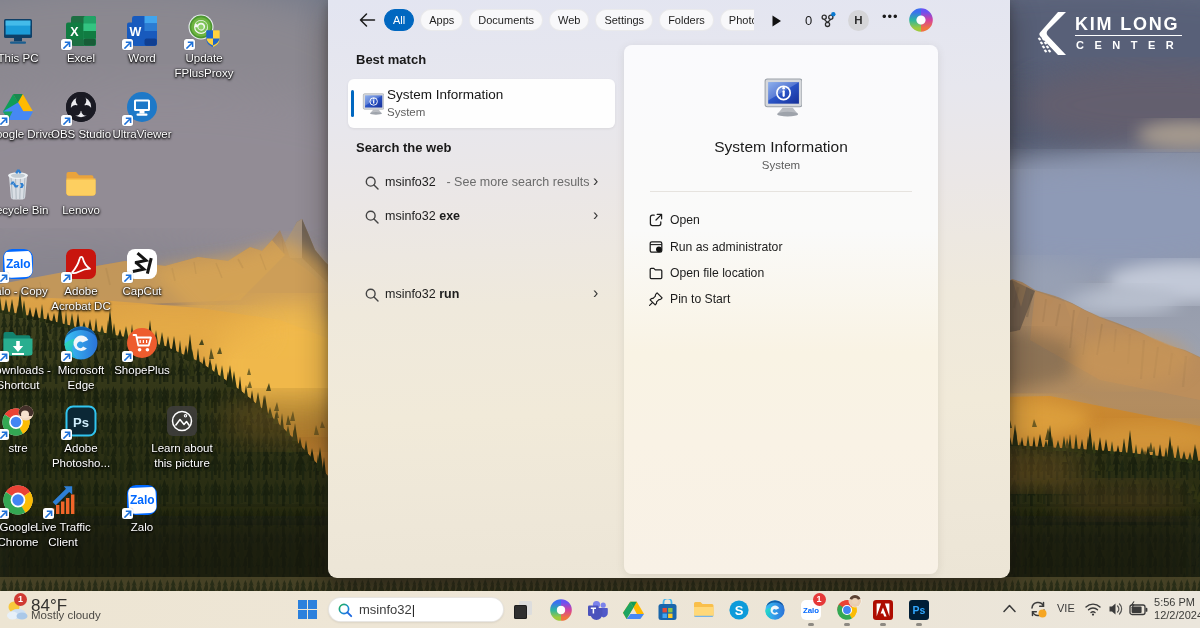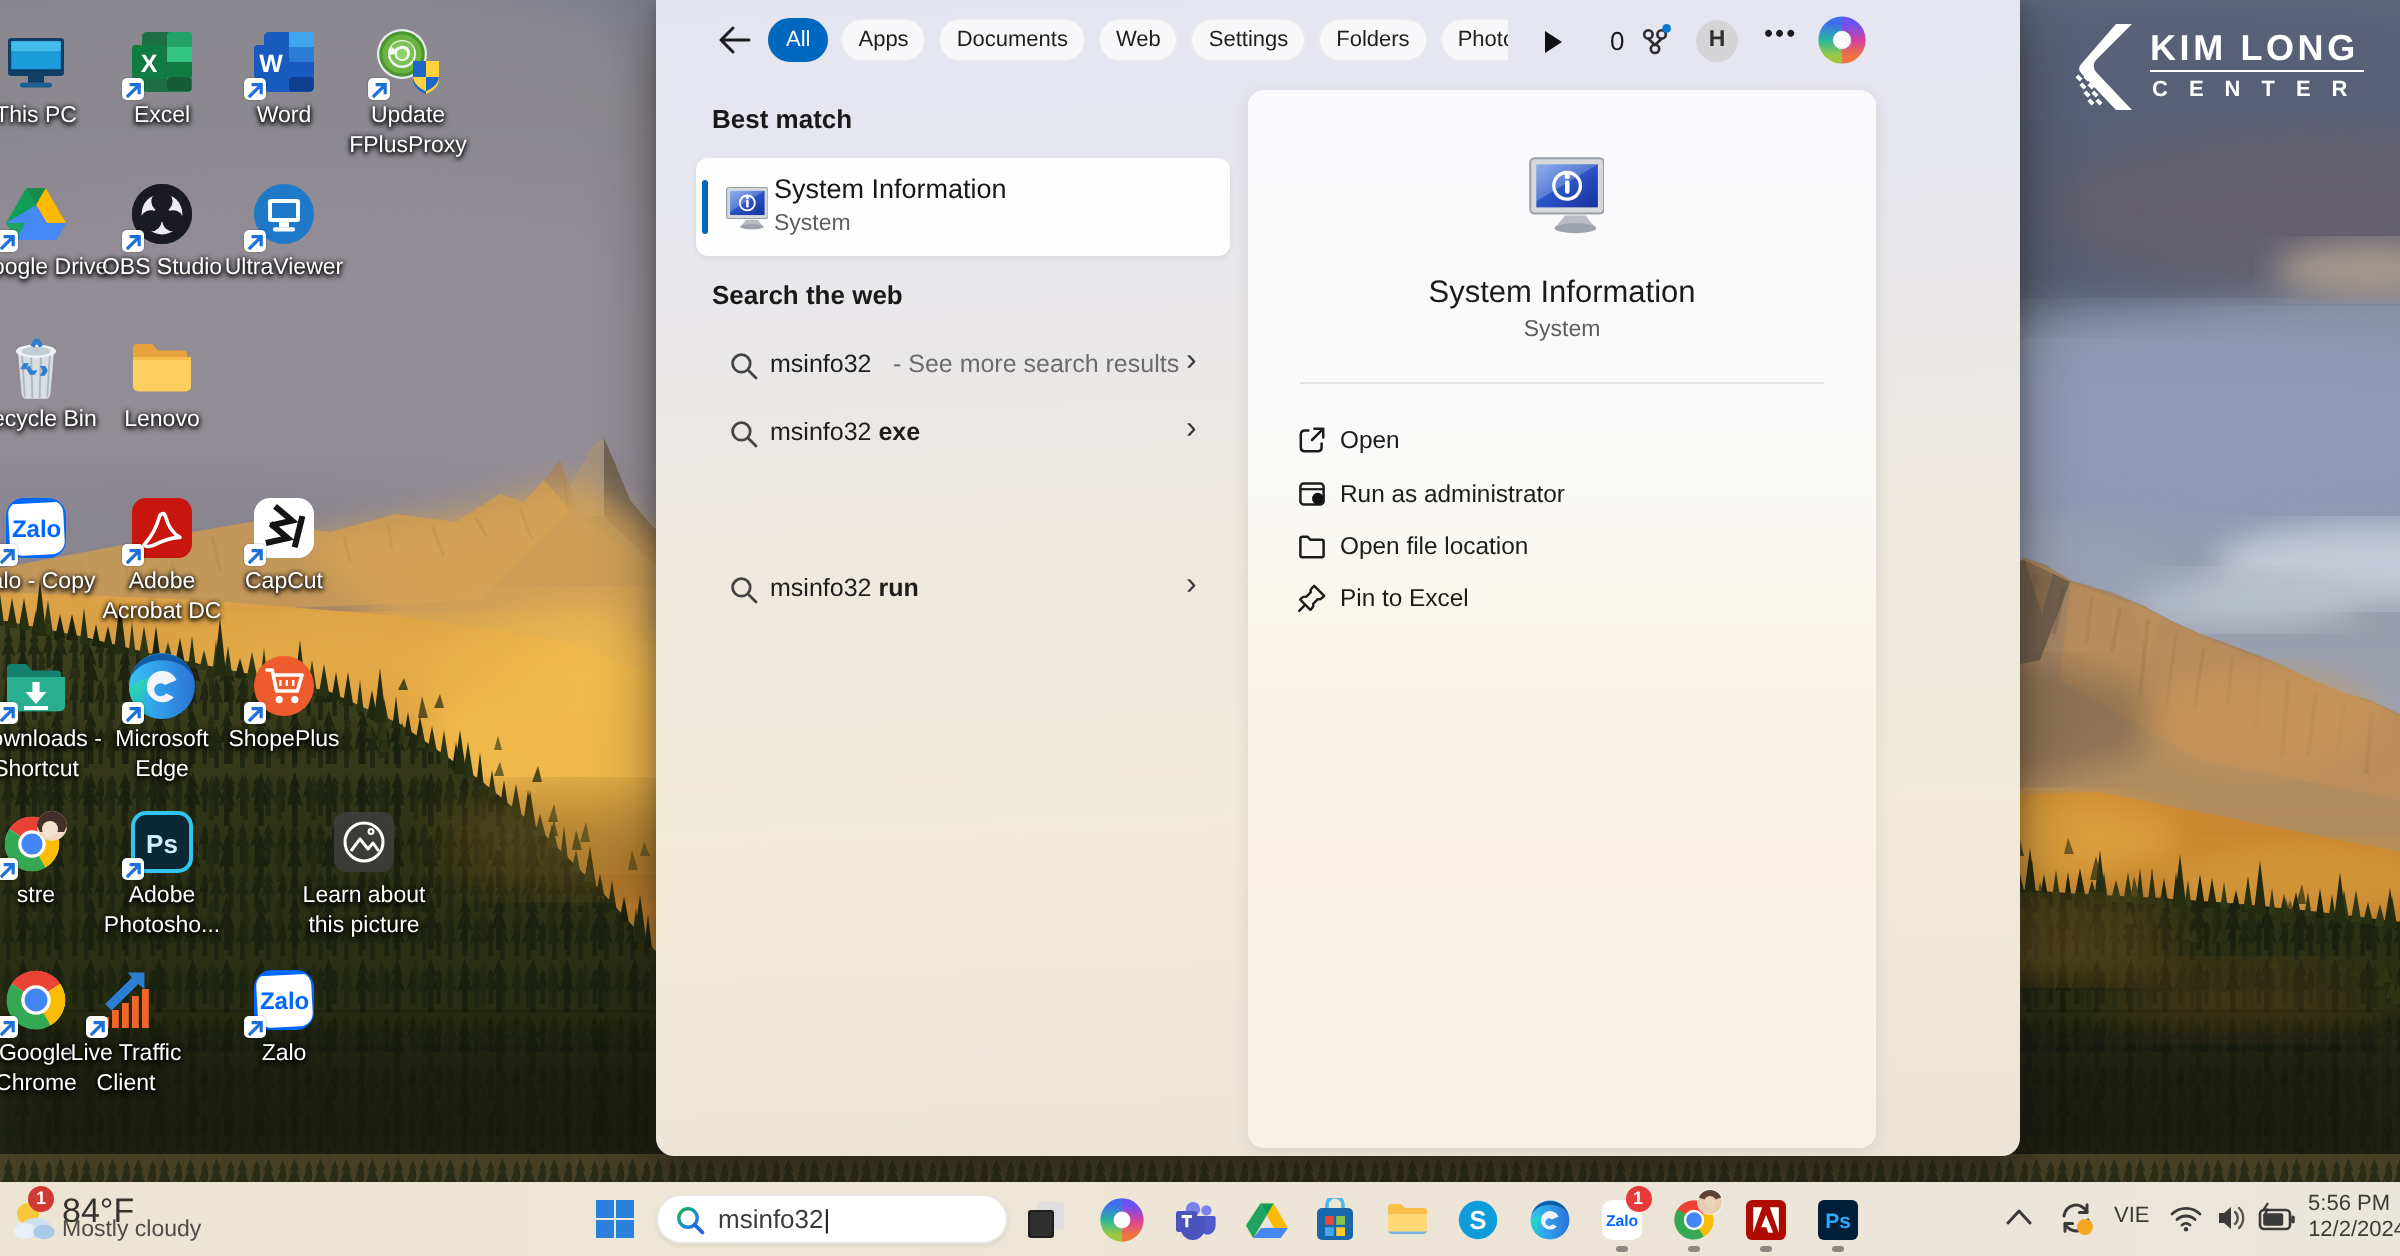--- a/index.html
+++ b/index.html
@@ -861,21 +861,21 @@
           <svg width="16" height="16" viewBox="0 0 16 16">
             <path d="M2.2,12.6 V4.4 C2.2,3.8 2.6,3.4 3.2,3.4 H5.8 L7.3,4.9 H12.8 C13.4,4.9 13.8,5.3 13.8,5.9 V12.6 C13.8,13.2 13.4,13.6 12.8,13.6 H3.2 C2.6,13.6 2.2,13.2 2.2,12.6 Z" fill="none" stroke="#1c1c1c" stroke-width="1.25" stroke-linejoin="round"></path>
           </svg>
           <span>Open file location</span>
         </div>
     <div class="mrow" style="top:243.5px;">
           <svg width="16" height="16" viewBox="0 0 16 16">
             <path d="M9.1,1.9 L14.1,6.9 L12.9,8.1 C12.4,8.6 11.6,8.8 10.9,8.6 L8.6,10.9 C8.8,11.8 8.5,12.7 7.8,13.3 L7.2,13.9 L2.1,8.8 L2.7,8.2 C3.3,7.5 4.2,7.2 5.1,7.4 L7.4,5.1 C7.2,4.4 7.4,3.6 7.9,3.1 Z" fill="none" stroke="#1c1c1c" stroke-width="1.2" stroke-linejoin="round"></path>
             <path d="M4.4,11.6 L1.6,14.4" stroke="#1c1c1c" stroke-width="1.2" stroke-linecap="round"></path>
           </svg>
-          <span>Pin to Excel</span>
+          <span>Pin to Start</span>
         </div>
   </div>
 </div>
 
 <div class="abs" id="bar" style="left:0;top:591px;width:1200px;height:37px;background:linear-gradient(90deg,#ede5d3 0%,#eee6d6 30%,#ece5d7 70%,#ebe6dc 100%);">
 
   <svg class="abs" style="left:5px;top:4px" width="26" height="28" viewBox="0 0 26 28">
     <circle cx="9" cy="12" r="5.5" fill="#f8c83c"></circle>
     <path d="M9,12 m-8,0" fill="none"></path>
     <ellipse cx="13" cy="19" rx="8" ry="5" fill="#cfe0f2"></ellipse>

